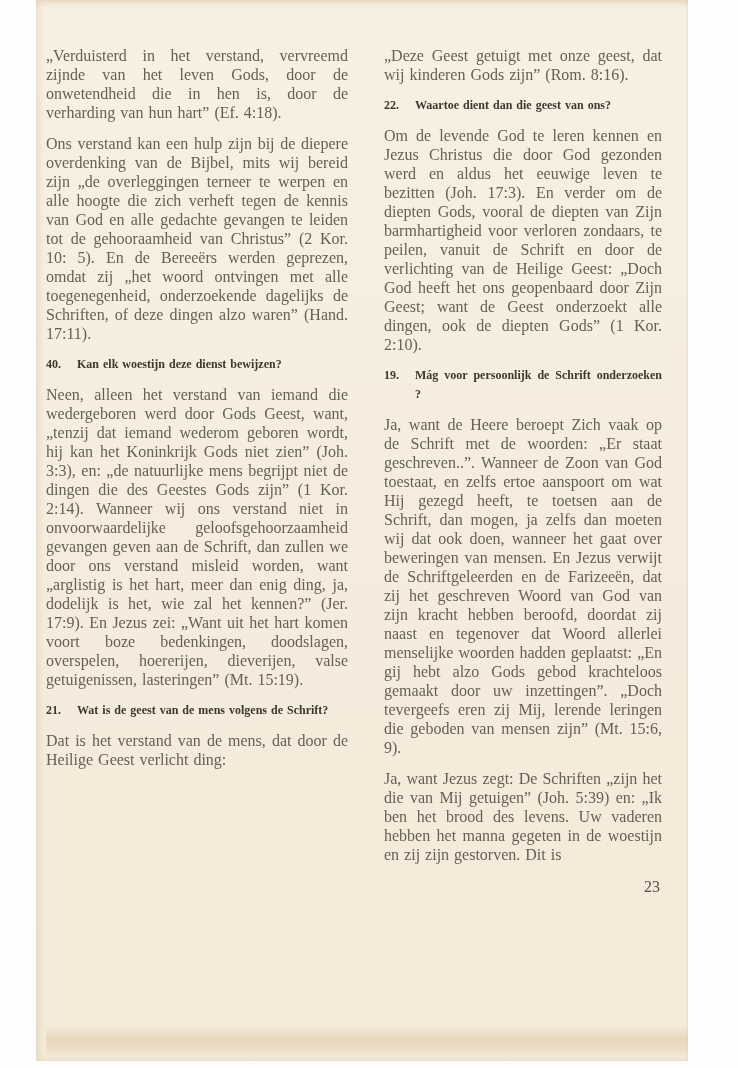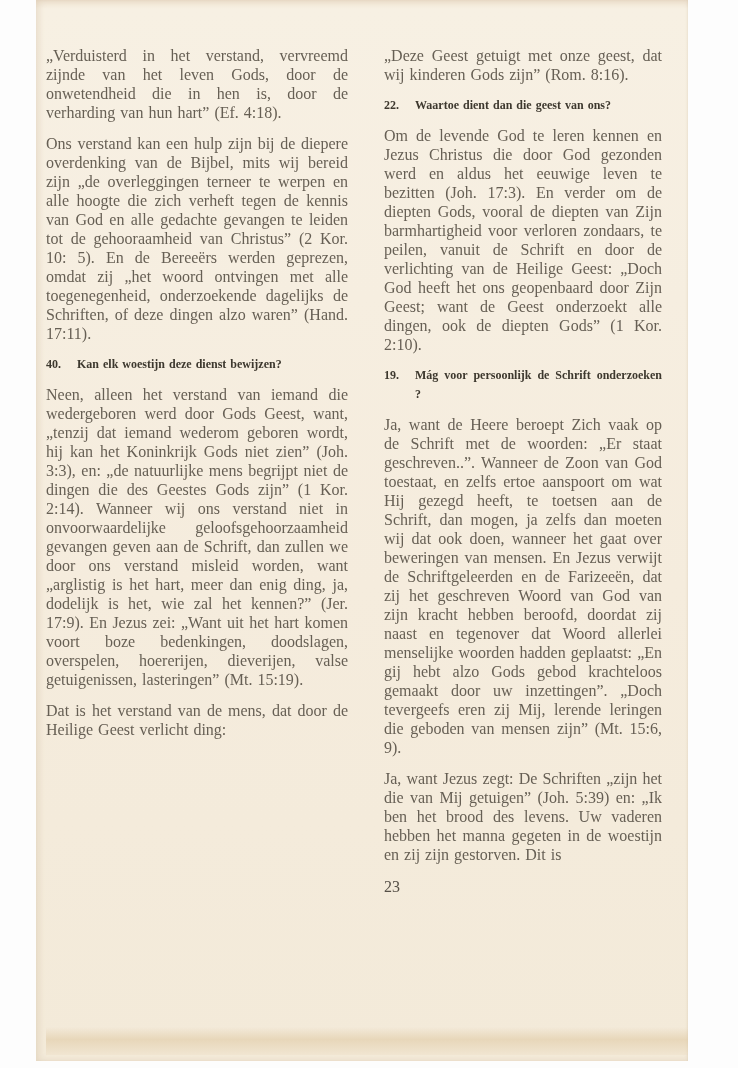--- a/index.html
+++ b/index.html
@@ -63,20 +63,21 @@
   .qtext {
     flex: 1;
     text-align: justify;
     word-spacing: 1px;
   }
   .page-number {
     margin-top: 13px;
     font-size: 16px;
     line-height: 19px;
     color: #565047;
+    text-align: right;
     padding-right: 2px;
   }
 </style>
 </head>
 <body>
 
 <div class="canvas">
   <div class="page">
     <div class="cols">
 
@@ -84,20 +85,24 @@
         <p class="para">„Verduisterd in het verstand, vervreemd zijnde van het leven Gods, door de onwetendheid die in hen is, door de verharding van hun hart” (Ef. 4:18).</p>
 
         <p class="para">Ons verstand kan een hulp zijn bij de diepere overdenking van de Bijbel, mits wij bereid zijn „de overleggingen terneer te werpen en alle hoogte die zich verheft tegen de kennis van God en alle gedachte gevangen te leiden tot de gehooraamheid van Christus” (2 Kor. 10: 5).  En de Bereeërs werden geprezen, omdat zij „het woord ontvingen met alle toegenegenheid, onderzoekende dagelijks de Schriften, of deze dingen alzo waren” (Hand. 17:11).</p>
 
         <div class="question">
           <span class="qnum">40.</span>
           <span class="qtext">Kan elk woestijn deze dienst bewijzen?</span>
         </div>
         <p class="para">Neen, alleen het verstand van iemand die wedergeboren werd door Gods Geest, want, „tenzij dat iemand wederom geboren wordt, hij kan het Koninkrijk Gods niet zien” (Joh. 3:3), en: „de natuurlijke mens begrijpt niet de dingen die des Geestes Gods zijn” (1 Kor. 2:14). Wanneer wij ons verstand niet in onvoorwaardelijke geloofsgehoorzaamheid gevangen geven aan de Schrift, dan zullen we door ons verstand misleid worden, want „arglistig is het hart, meer dan enig ding, ja, dodelijk is het, wie zal het kennen?” (Jer. 17:9). En Jezus zei: „Want uit het hart komen voort boze bedenkingen, doodslagen, overspelen, hoererijen, dieverijen, valse getuigenissen, lasteringen” (Mt. 15:19).</p>
 
+        <div class="question">
+          <span class="qnum">21.</span>
+          <span class="qtext">Wat is de geest van de mens volgens de Schrift?</span>
+        </div>
         <p class="para">Dat is het verstand van de mens, dat door de Heilige Geest verlicht ding:</p>
       </div>
 
       <div class="col-right">
         <p class="para">„Deze Geest getuigt met onze geest, dat wij kinderen Gods zijn” (Rom. 8:16).</p>
 
         <div class="question">
           <span class="qnum">22.</span>
           <span class="qtext">Waartoe dient dan die geest van ons?</span>
         </div>

